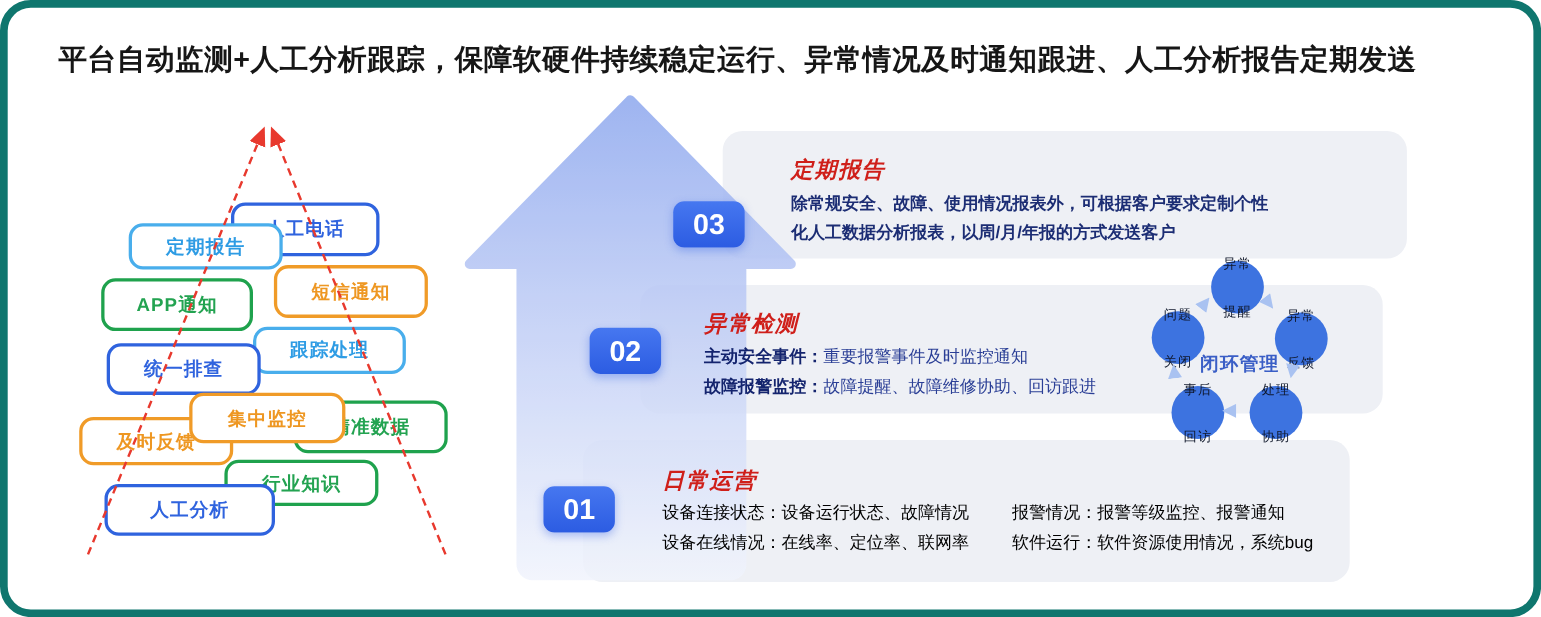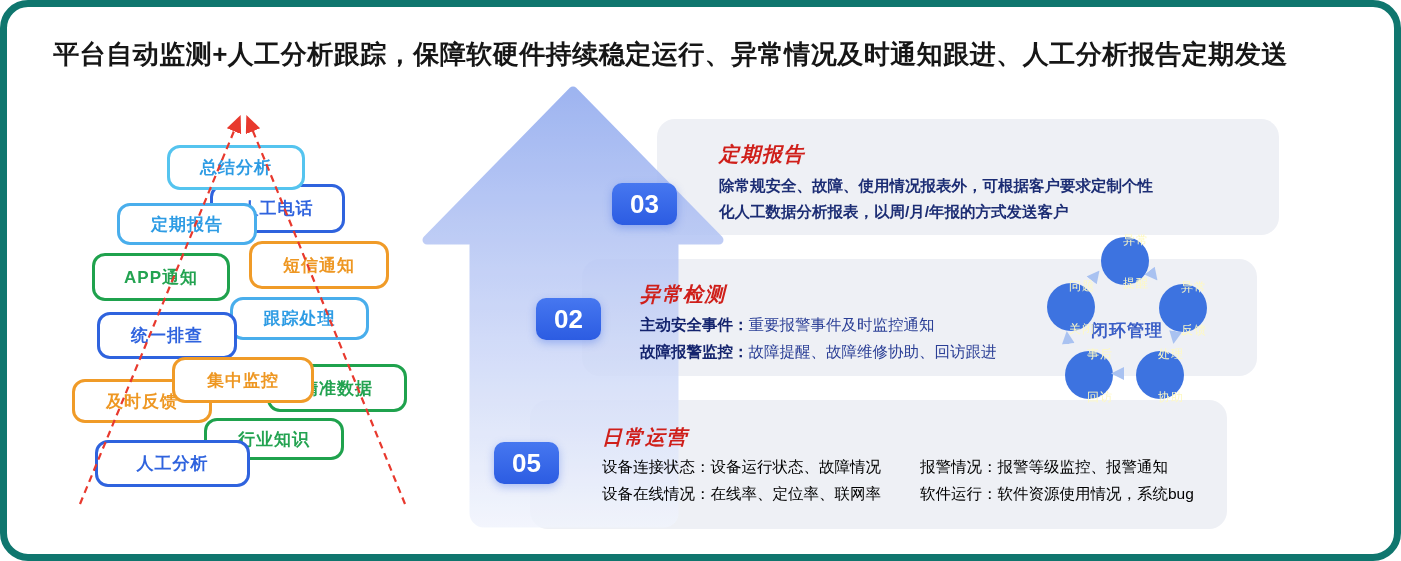--- a/index.html
+++ b/index.html
@@ -45,22 +45,22 @@
   }
   .stage-body{position:absolute;font-size:15.5px;line-height:26px;white-space:nowrap;}
   .stage-body .lbl{font-weight:700;color:#14246e;}
   .stage-body .val{font-weight:500;color:#2b3f96;}
   .stage-body.bold-all{font-weight:700;color:#1c2d74;}
   .s1-grid{position:absolute;display:grid;grid-template-columns:318px auto;
            font-size:15.5px;line-height:27px;white-space:nowrap;}
   
   .loop-node{
     position:absolute;width:48px;height:48px;border-radius:50%;
-    background:#3d73e0;color:#fef9c3;font-size:12px;line-height:14px;font-weight:500;
-    display:flex;flex-direction:column;align-items:flex-end;justify-content:center;
+    background:#3d73e0;color:#0f172a;font-size:12px;line-height:14px;font-weight:500;
+    display:flex;flex-direction:column;align-items:center;justify-content:center;
     text-align:center;letter-spacing:1px;gap:29px;
   }
   .loop-center{
     position:absolute;width:90px;text-align:center;font-size:17px;font-weight:700;
     color:#3a5ec6;letter-spacing:1px;white-space:nowrap;
   }
   .loop-arrow{
     position:absolute;width:13px;height:13px;background:#a9c2f1;
     clip-path:polygon(0 0,100% 50%,0 100%);
   }
@@ -84,21 +84,20 @@
         <stop offset="1" stop-color="#f2f5fd"></stop>
       </linearGradient>
     </defs>
     <g opacity="0.85" fill="url(#agrad)" stroke="url(#agrad)" stroke-width="9" stroke-linejoin="round">
       <rect x="467" y="228" width="200" height="288" rx="10"></rect>
       <polygon points="566,84 420,233 712,233"></polygon>
     </g>
   </svg>
 
   <div class="tag blue" style="left:203px;top:177px;width:135px;height:49px;">人工电话</div>
-  <div class="tag cyan" style="left:160px;top:138px;width:138px;height:45px;">总结分析</div>
   <div class="tag lightblue" style="left:110px;top:196px;width:140px;height:42px;">定期报告</div>
   <div class="tag orange" style="left:242px;top:234px;width:140px;height:48px;">短信通知</div>
   <div class="tag green" style="left:85px;top:246px;width:138px;height:48px;">APP通知</div>
   <div class="tag lightblue" style="left:223px;top:290px;width:139px;height:43px;">跟踪处理</div>
   <div class="tag blue" style="left:90px;top:305px;width:140px;height:47px;">统一排查</div>
   <div class="tag green" style="left:260px;top:357px;width:140px;height:48px;">精准数据</div>
   <div class="tag orange" style="left:65px;top:372px;width:140px;height:44px;">及时反馈</div>
   <div class="tag orange" style="left:165px;top:350px;width:142px;height:46px;">集中监控</div>
   <div class="tag green" style="left:197px;top:411px;width:140px;height:42px;">行业知识</div>
   <div class="tag blue" style="left:88px;top:433px;width:155px;height:47px;">人工分析</div>
@@ -108,21 +107,21 @@
       <marker id="redhead" markerWidth="9" markerHeight="8" refX="6" refY="3.5" orient="auto">
         <path d="M0,0 L8,3.5 L0,7 Z" fill="#e8392e"></path>
       </marker>
     </defs>
     <line x1="73" y1="497" x2="232" y2="112" stroke="#e8392e" stroke-width="2.2" stroke-dasharray="7 5" marker-end="url(#redhead)"></line>
     <line x1="398" y1="497" x2="241" y2="112" stroke="#e8392e" stroke-width="2.2" stroke-dasharray="7 5" marker-end="url(#redhead)"></line>
   </svg>
 
   <div class="badge z-top" style="left:605px;top:148px;margin-top:28px;">03</div>
   <div class="badge z-top" style="left:529px;top:291px;">02</div>
-  <div class="badge z-top" style="left:487px;top:435px;">05</div>
+  <div class="badge z-top" style="left:487px;top:435px;">01</div>
 
   <div class="stage-title z-top" style="left:712px;top:134px;">定期报告</div>
   <div class="stage-body bold-all z-top" style="left:712px;top:166px;">
     <div>除常规安全、故障、使用情况报表外，可根据客户要求定制个性</div>
     <div>化人工数据分析报表，以周/月/年报的方式发送客户</div>
   </div>
 
   <div class="stage-title z-top" style="left:633px;top:274px;">异常检测</div>
   <div class="stage-body z-top" style="left:633px;top:304px;line-height:27px;">
     <div>

